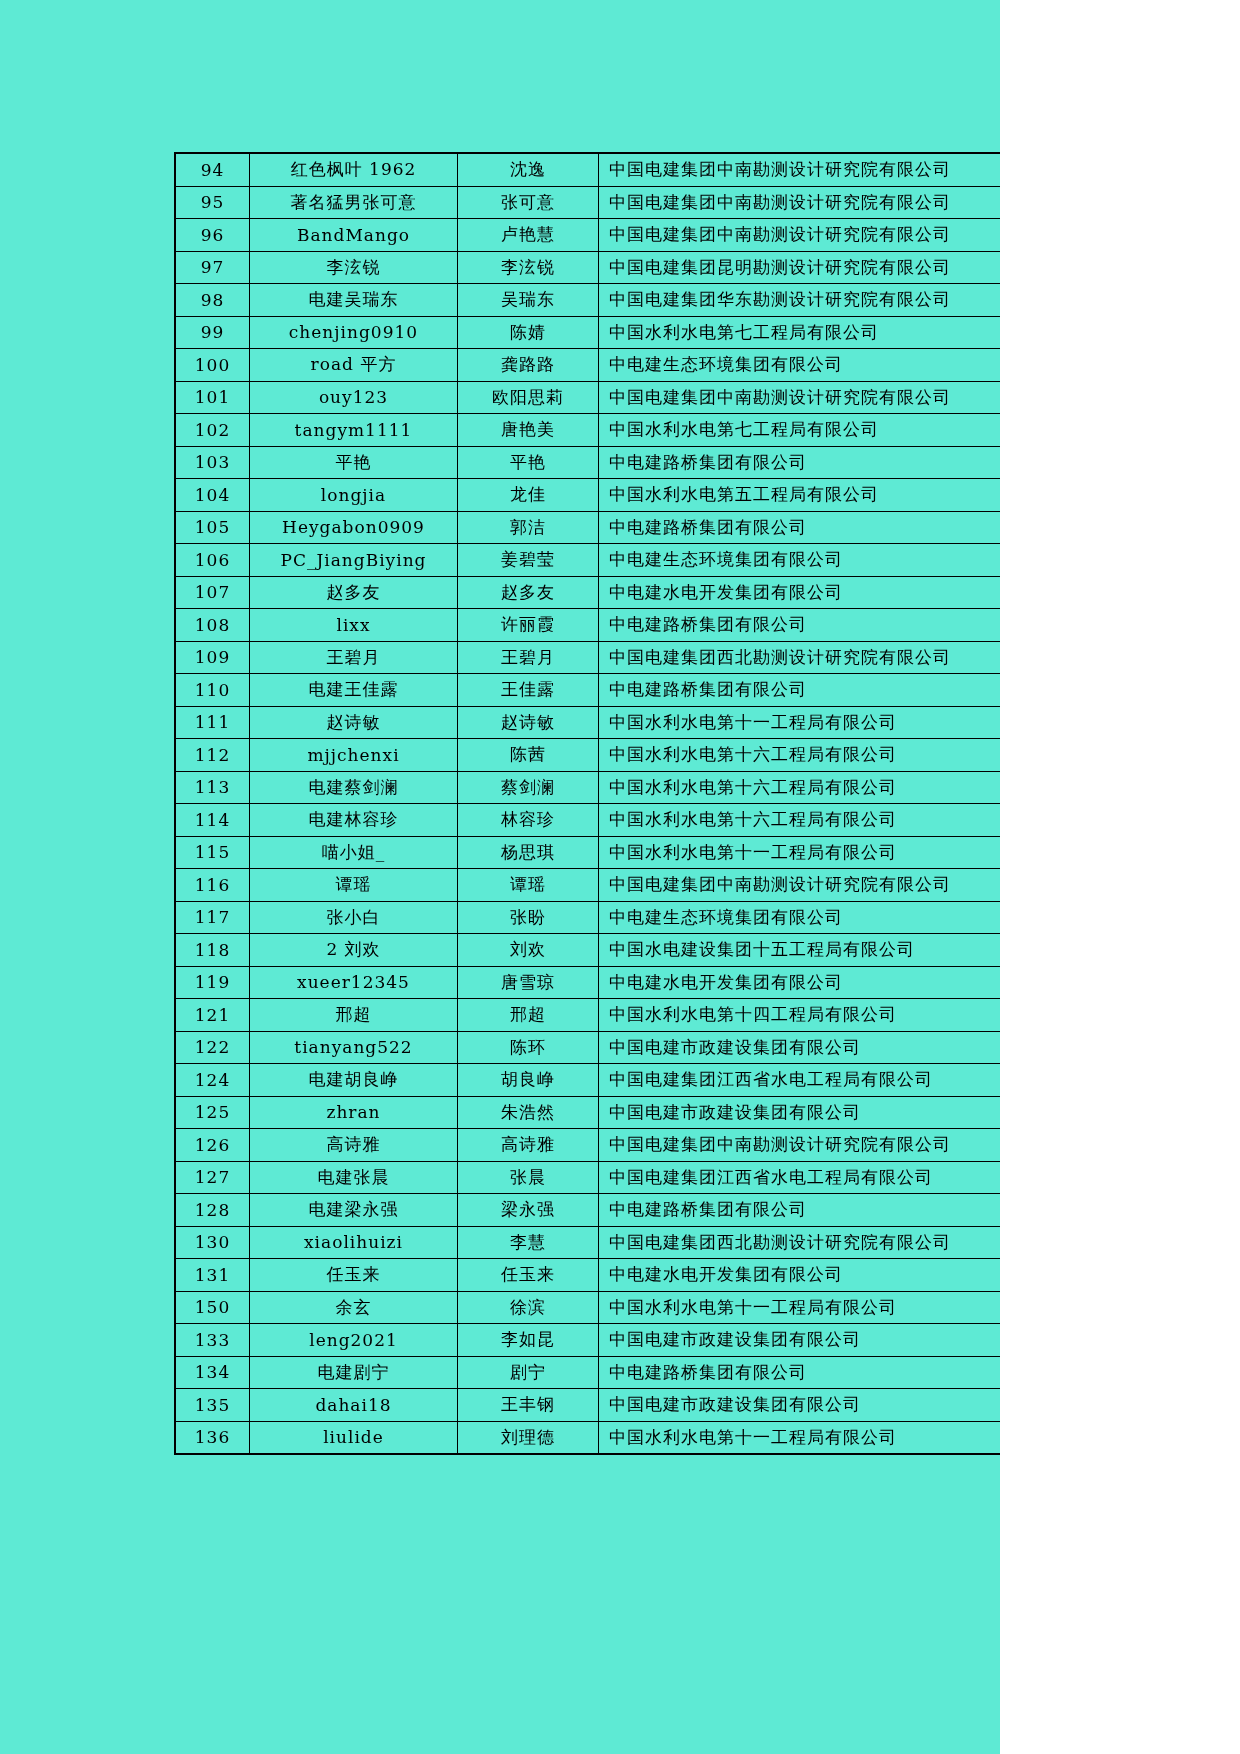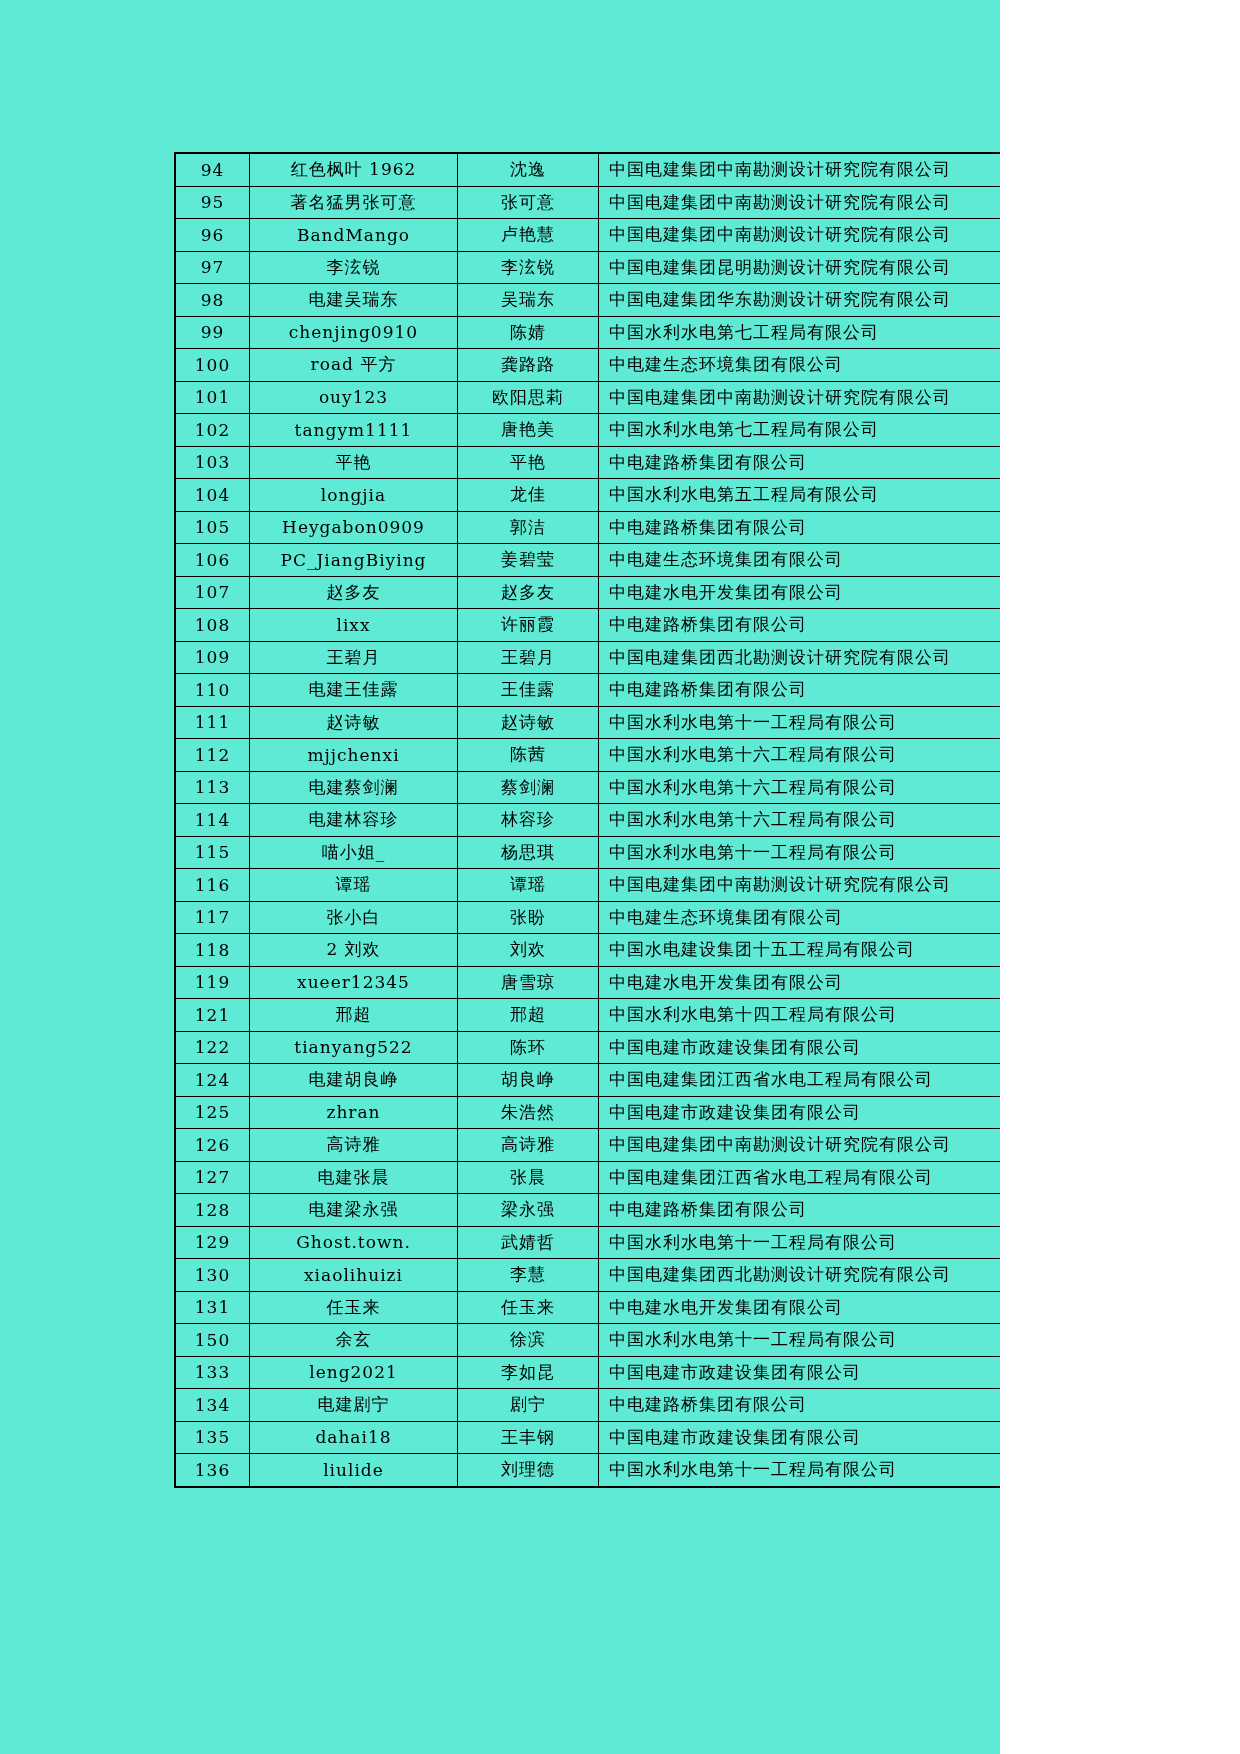--- a/index.html
+++ b/index.html
@@ -238,26 +238,20 @@
           <td class="col-name">张晨</td>
           <td class="col-company">中国电建集团江西省水电工程局有限公司</td>
         </tr>
         <tr>
           <td class="col-no">128</td>
           <td class="col-nick">电建梁永强</td>
           <td class="col-name">梁永强</td>
           <td class="col-company">中电建路桥集团有限公司</td>
         </tr>
         <tr>
-          <td class="col-no">129</td>
-          <td class="col-nick">Ghost.town.</td>
-          <td class="col-name">武婧哲</td>
-          <td class="col-company">中国水利水电第十一工程局有限公司</td>
-        </tr>
-        <tr>
           <td class="col-no">130</td>
           <td class="col-nick">xiaolihuizi</td>
           <td class="col-name">李慧</td>
           <td class="col-company">中国电建集团西北勘测设计研究院有限公司</td>
         </tr>
         <tr>
           <td class="col-no">131</td>
           <td class="col-nick">任玉来</td>
           <td class="col-name">任玉来</td>
           <td class="col-company">中电建水电开发集团有限公司</td>

